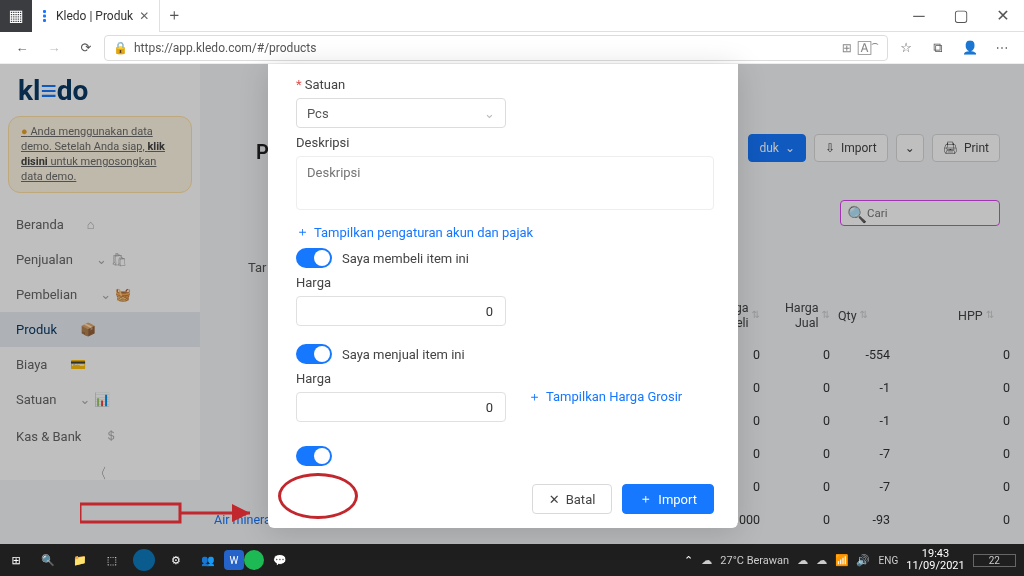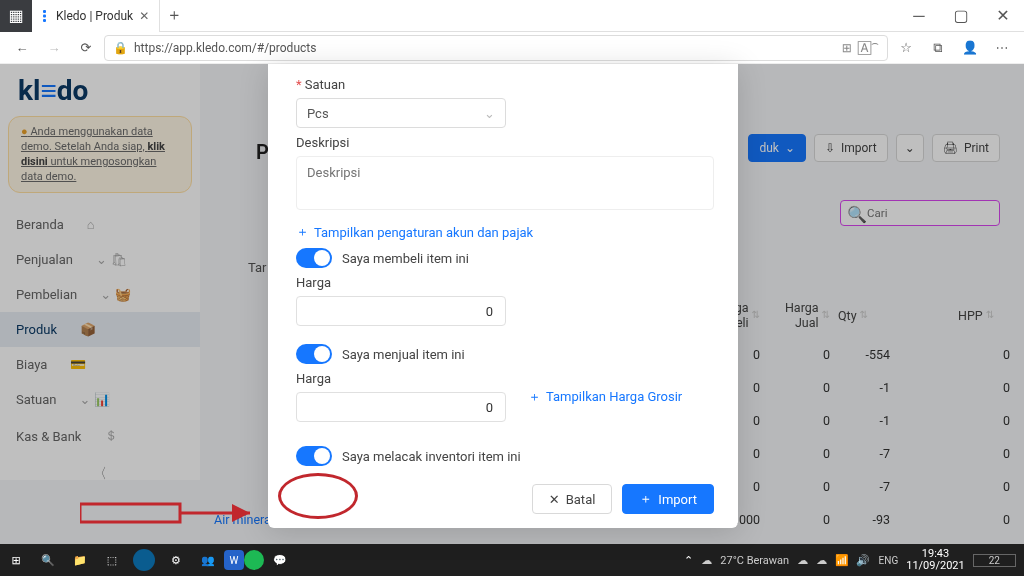--- a/index.html
+++ b/index.html
@@ -307,21 +307,20 @@
     </div>
     <div class="mrow prow">
       <div>
         <div class="mlabel">Harga</div>
         <input class="pinput" value="0" style="">
       </div>
       <span class="linkish">＋ <span>Tampilkan Harga Grosir</span></span>
     </div>
     <div class="mrow switchrow" style="margin-top:24px;margin-bottom:18px">
       <div class="switch"></div>
-      <div class="slabel">Saya melacak inventori item ini</div>
     </div>
     <div class="mfoot">
       <div class="mbtn">✕ <span>Batal</span></div>
       <div class="mbtn primary">＋ <span>Import</span></div>
     </div>
   </div>
 
   <div class="red-circle"></div>
   <svg class="red-arrow" width="180" height="40">
     <defs>

